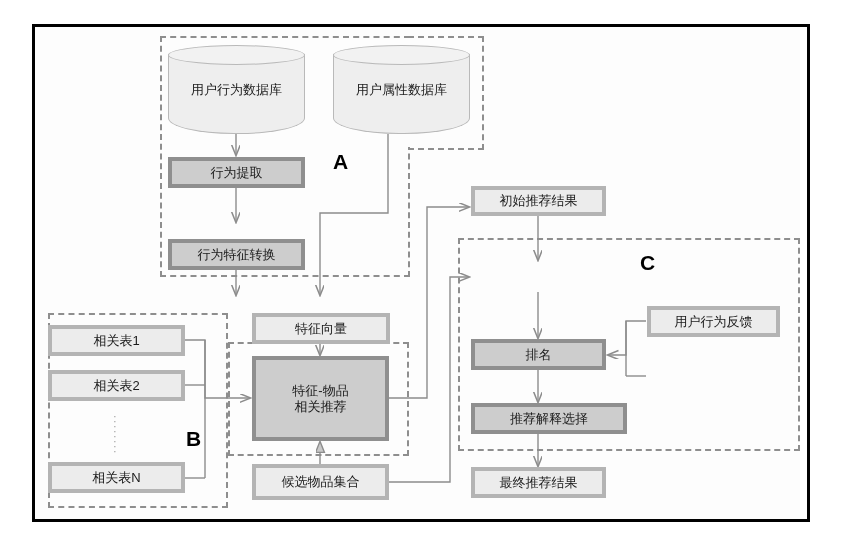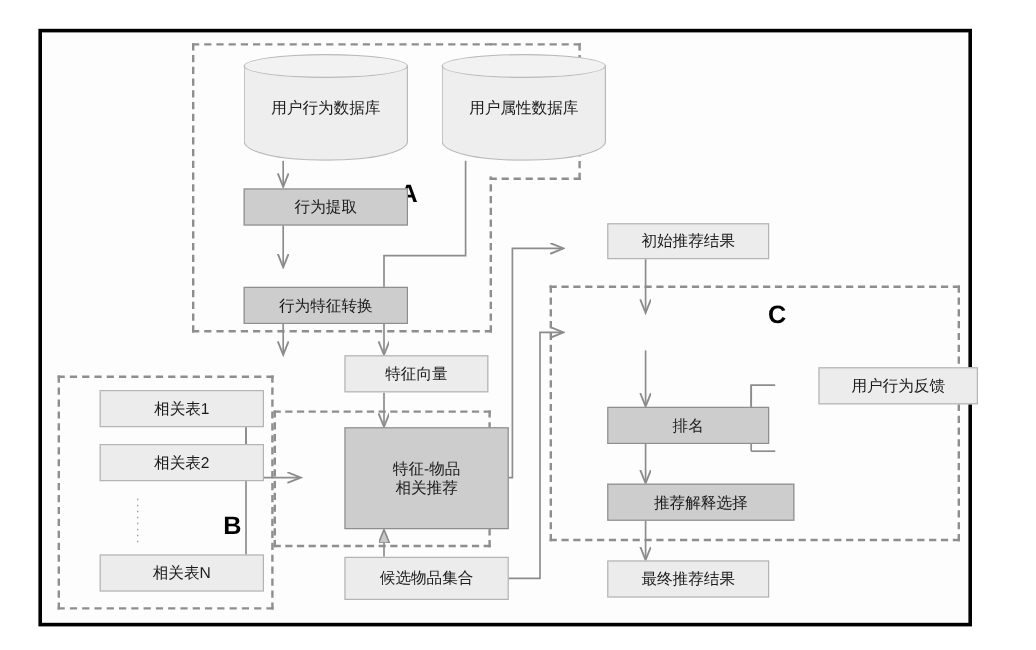--- a/index.html
+++ b/index.html
@@ -1,21 +1,21 @@
 <!DOCTYPE html>
 <html><head>
 <meta charset="utf-8">
 <style>
   html,body{margin:0;padding:0;background:#ffffff;}
   body{font-family:"Liberation Sans","DejaVu Sans",sans-serif;}
   #stage{position:relative;width:863px;height:542px;background:#ffffff;overflow:hidden;}
   #frame{position:absolute;left:32px;top:24px;width:778px;height:498px;border:3px solid #000;box-sizing:border-box;background:#fdfdfd;}
   svg#wires{position:absolute;left:0;top:0;width:863px;height:542px;pointer-events:none;}
-  .node{position:absolute;box-sizing:border-box;display:flex;align-items:center;justify-content:center;text-align:center;line-height:1.18;color:#1a1a1a;margin-left:35px;}
-  .box{border:1px solid #14532d;font-size:13px;}
+  .node{position:absolute;box-sizing:border-box;display:flex;align-items:center;justify-content:center;text-align:center;line-height:1.18;color:#1a1a1a;}
+  .box{border:4px solid #14532d;font-size:13px;}
   .box.light{background:#ececec;border-color:#b4b4b4;}
   .box.dark{background:#cdcdcd;border-color:#8f8f8f;}
   .cyl{font-size:13px;color:#1a1a1a;}
   .cyl .body{position:absolute;left:0;right:0;top:9px;bottom:0;background:#eeeeee;border:1px solid #b9b9b9;border-top:none;border-radius:0 0 48% 48%/0 0 16px 16px;}
   .cyl .top{position:absolute;left:0;right:0;top:0;height:18px;background:#f2f2f2;border:1px solid #b9b9b9;border-radius:50%/50%;}
   .cyl .lbl{position:absolute;left:0;right:0;top:0;bottom:0;display:flex;align-items:center;justify-content:center;}
   .dashed{position:absolute;box-sizing:border-box;border:2px dashed #8e8e8e;background:transparent;}
   .nb{position:absolute;border:none;}
   .reglabel{position:absolute;font-size:21px;font-weight:bold;color:#000;font-family:"Liberation Sans",sans-serif;}
   .dots{position:absolute;width:2px;color:#9a9a9a;font-size:11px;line-height:5px;text-align:center;}
@@ -101,21 +101,21 @@
   <div class="node cyl" style="left:333px;top:45px;width:137px;height:89px;">
     <div class="body"></div>
     <div class="top"></div>
     <div class="lbl">用户属性数据库</div>
   </div>
 
   <div class="node box dark" style="left:168px;top:157px;width:137px;height:31px;">行为提取</div>
 
   <div class="node box dark" style="left:168px;top:239px;width:137px;height:31px;">行为特征转换</div>
 
-  <div class="node box light" style="left:252px;top:296px;width:120px;height:31px;">特征向量</div>
+  <div class="node box light" style="left:252px;top:313px;width:138px;height:31px;">特征向量</div>
 
   <div class="node box dark" style="left:252px;top:356px;width:137px;height:85px;flex-direction:column;">
     <span>特征-物品</span>
     <span>相关推荐</span>
   </div>
 
   <div class="node box light" style="left:252px;top:464px;width:137px;height:36px;">候选物品集合</div>
 
   <div class="node box light" style="left:48px;top:325px;width:137px;height:31px;">相关表1</div>
 

